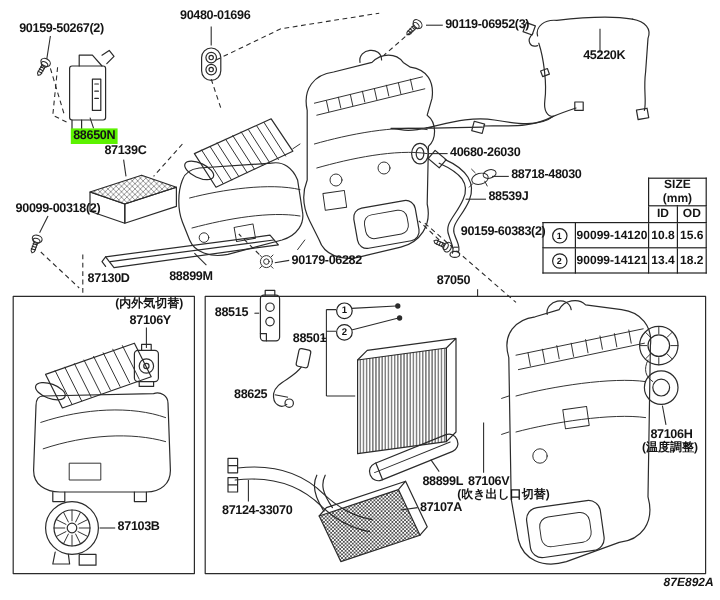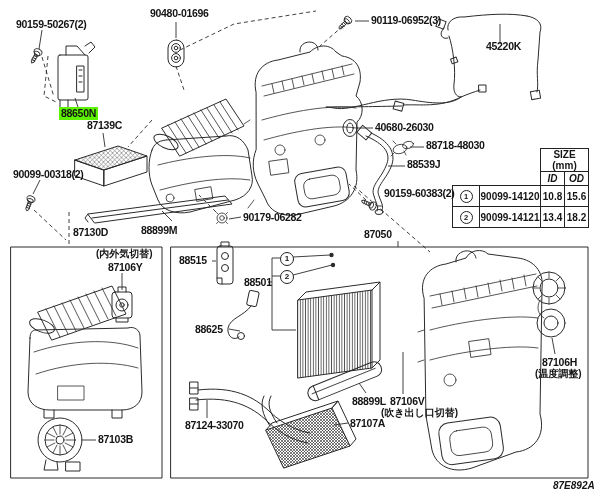--- a/index.html
+++ b/index.html
@@ -18,21 +18,21 @@
   .circ{position:absolute;width:12px;height:12px;border:1.2px solid #222;border-radius:50%;
         font-weight:bold;font-size:8px;line-height:12px;text-align:center;color:#141414;background:#fff;}
   #sizetbl{position:absolute;left:452px;top:136px;border-collapse:collapse;margin-top:12px;}
   #sizetbl td{border:1px solid #222;font-weight:bold;font-size:10px;color:#141414;
               text-align:center;padding:0;}
   #sizetbl td.nb{border:none;}
   #sizetbl .c-num{width:26px;height:20px;}
   #sizetbl .c-part{width:60px;}
   #sizetbl .c-sz{width:23px;}
   #sizetbl .hrow1 td{height:20px;}
-  #sizetbl .hrow2 td{height:13px;font-style:italic;}
+  #sizetbl .hrow2 td{height:13px;}
   #sizetbl .tcirc{display:inline-block;width:11px;height:11px;border:1px solid #222;
                   border-radius:50%;font-size:7.5px;line-height:11px;}
   .figcode{position:absolute;font-weight:bold;font-size:10px;color:#141414;font-style:italic;}
 </style>
 </head>
 <body>
 
 <div id="stage">
 
 <svg width="600" height="500" viewBox="0 0 600 500">

